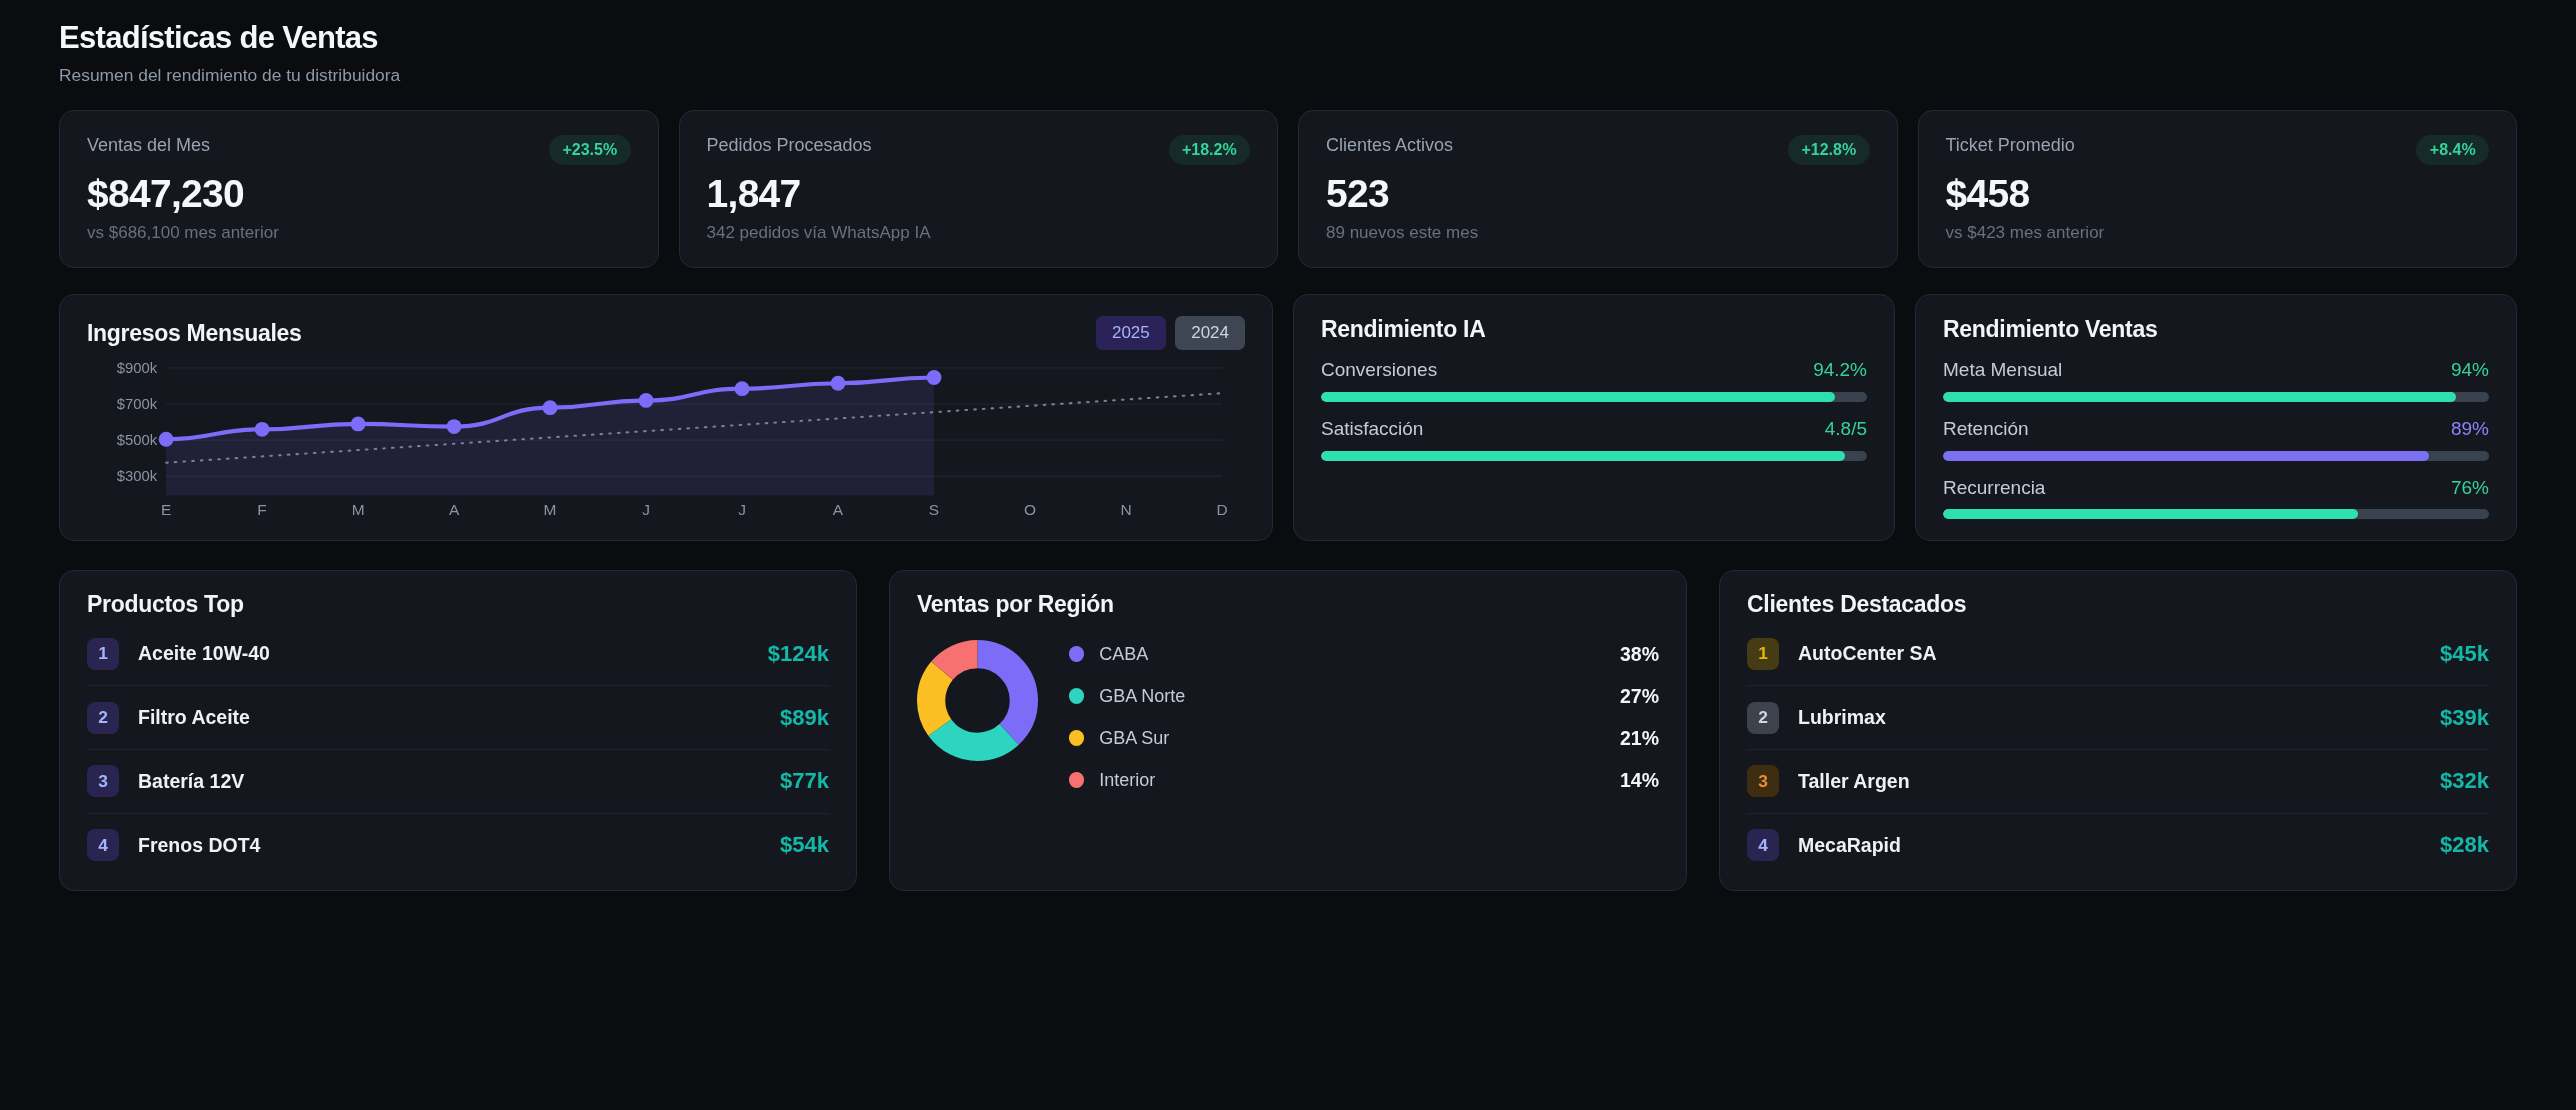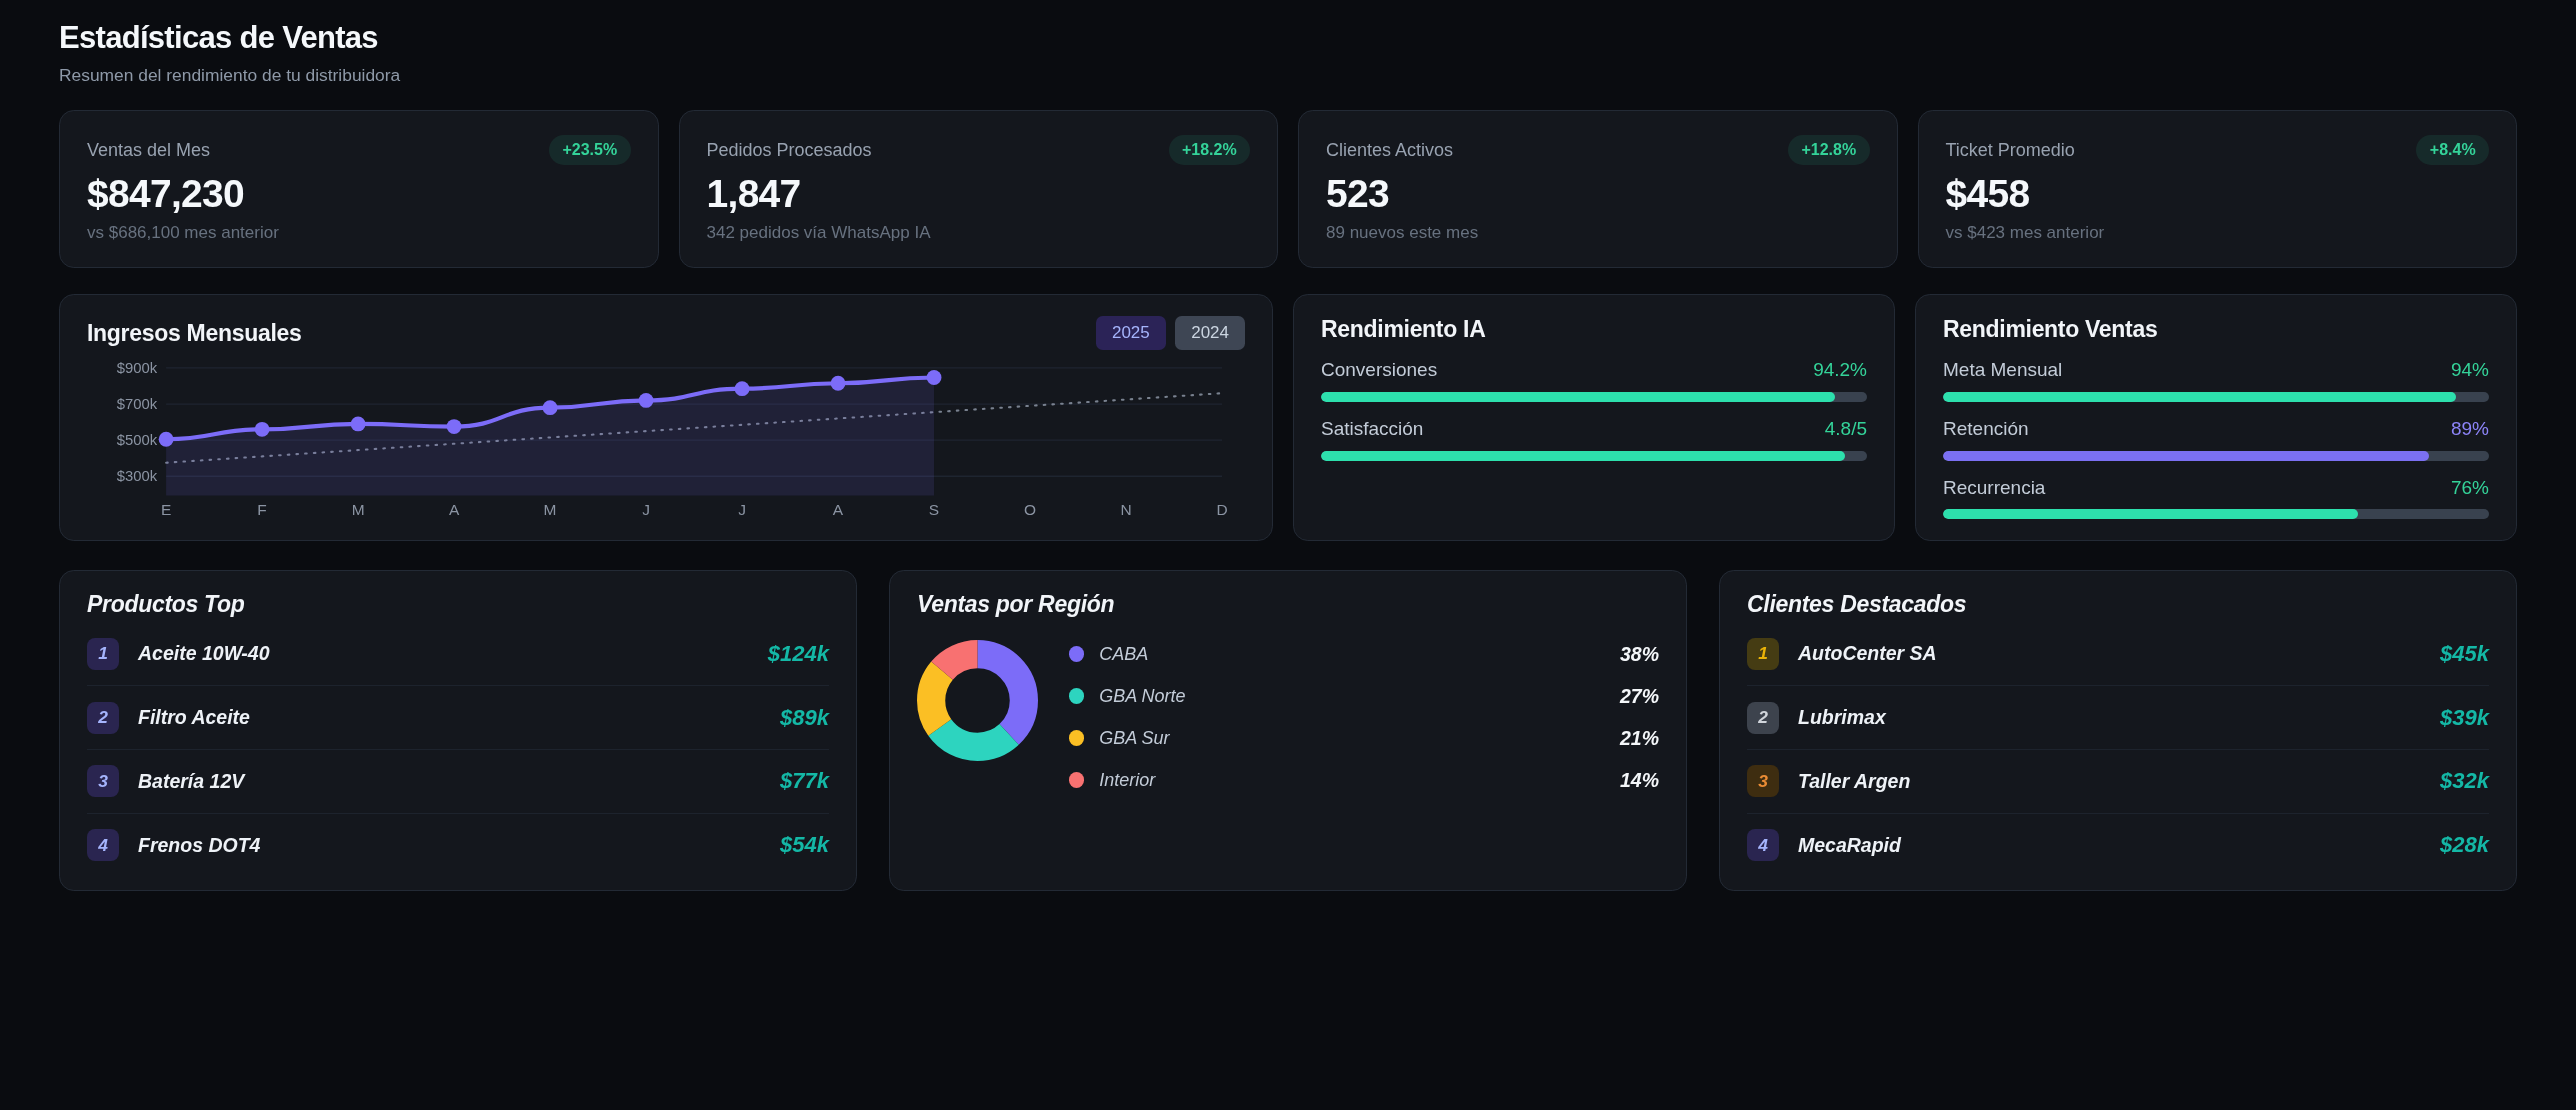--- a/index.html
+++ b/index.html
@@ -19,21 +19,21 @@
   .card {
     background:#14171d;
     border:0.7px solid #232a35;
     border-radius:14.8px;
   }
   .card-title { font-size:23px; font-weight:700; letter-spacing:-0.3px; color:#f2f5f9; }
 
   
   .kpi-row { display:flex; gap:20px; margin-top:24px; }
   .kpi { flex:1; height:158px; padding:24px 27px; display:flex; flex-direction:column; justify-content:space-between; }
-  .kpi-top { display:flex; align-items:center; justify-content:space-between; }
+  .kpi-top { display:flex; align-items:flex-start; justify-content:space-between; }
   .kpi-label { font-size:18px; color:#98a2b0; }
   .kpi-badge {
     font-size:16px; font-weight:600; color:#34d399;
     background:rgba(52,211,153,0.10);
     padding:6px 13.4px; border-radius:670px;
   }
   .kpi-value { font-size:39px; font-weight:700; letter-spacing:-0.7px; color:#f5f8fb; }
   .kpi-sub { font-size:17px; color:#67717f; }
 
   
@@ -55,21 +55,21 @@
   .m-label { font-size:19px; color:#c3ccd8; }
   .m-value { font-size:19px; font-weight:400; }
   .m-value.teal { color:#34d399; }
   .m-value.purple { color:#8c84f8; }
   .m-track { margin-top:10.7px; height:10px; border-radius:670px; background:#39424f; overflow:hidden; }
   .m-fill { height:100%; border-radius:670px; }
   .m-fill.teal { background:#2de0ad; }
   .m-fill.purple { background:#7b70f2; }
 
   
-  .bottom-row { display:grid; grid-template-columns:1fr 1fr 1fr; gap:32px; margin-top:29.5px;font-style:italic; }
+  .bottom-row { display:grid; grid-template-columns:1fr 1fr 1fr; gap:32px; margin-top:29.5px; }
   .bottom-row .card { height:321px; padding:20px 27px; }
 
   .rank-list { margin-top:4px; }
   .rank-row { display:flex; align-items:center; padding:15.4px 0; border-bottom:0.7px solid #1d232d; }
   .rank-row:last-child { border-bottom:none; }
   .rank-badge {
     width:32px; height:32px; border-radius:8px;
     display:flex; align-items:center; justify-content:center;
     font-size:17.4px; font-weight:700; margin-right:19px;
   }

